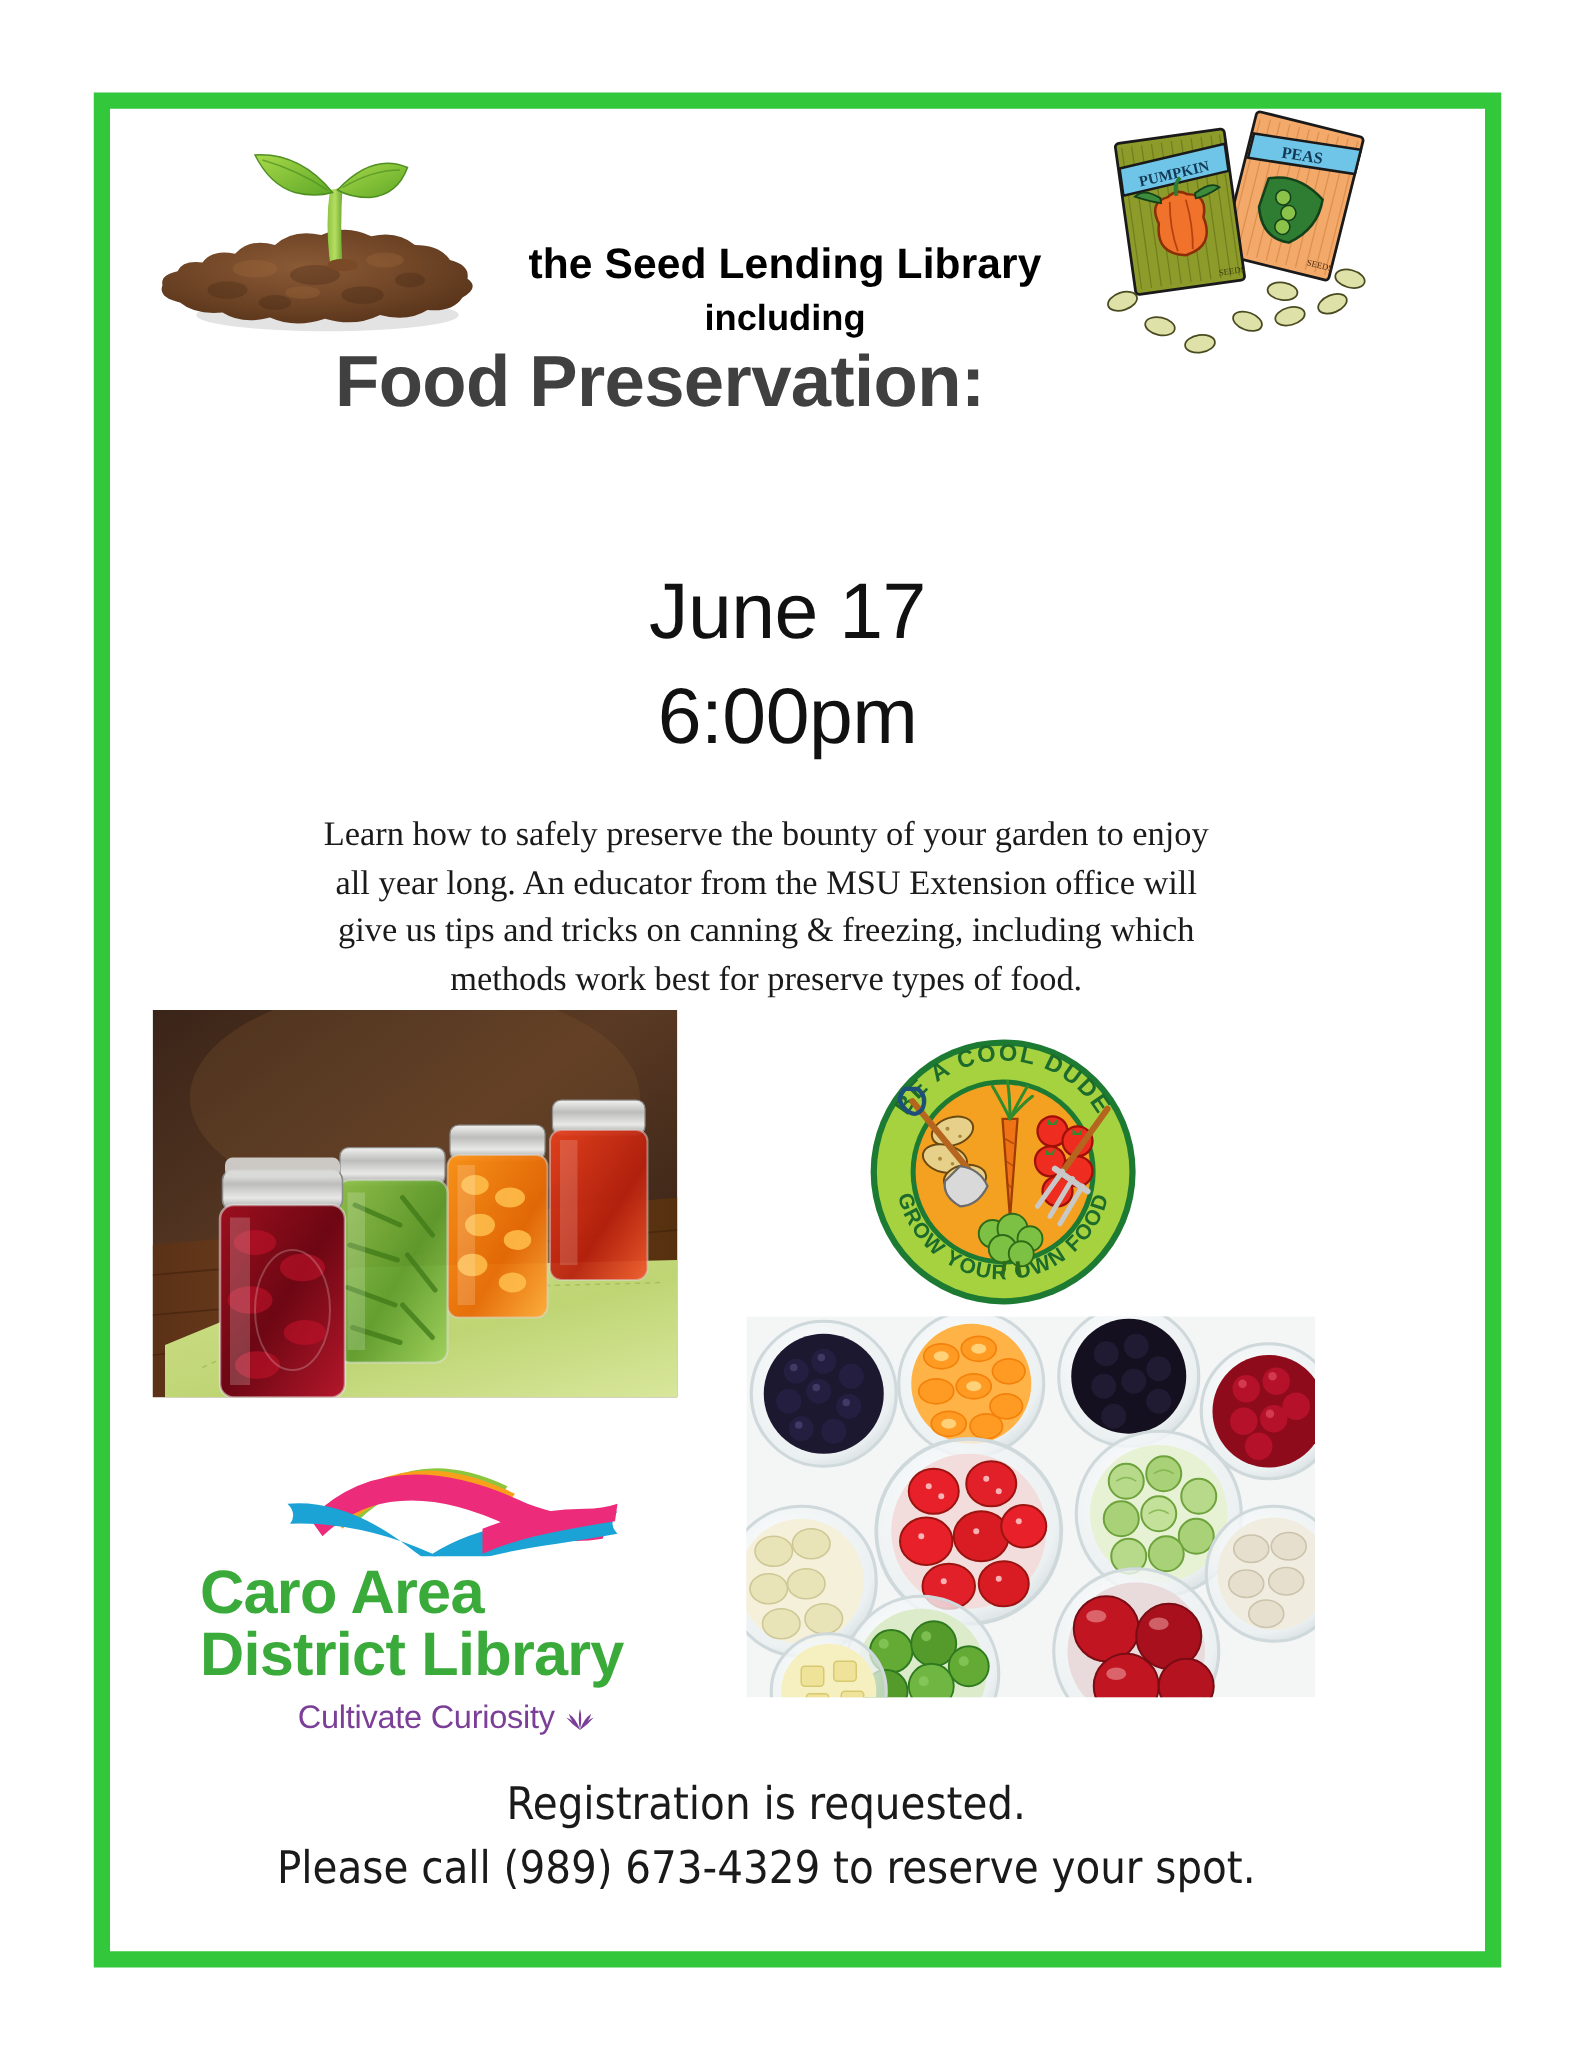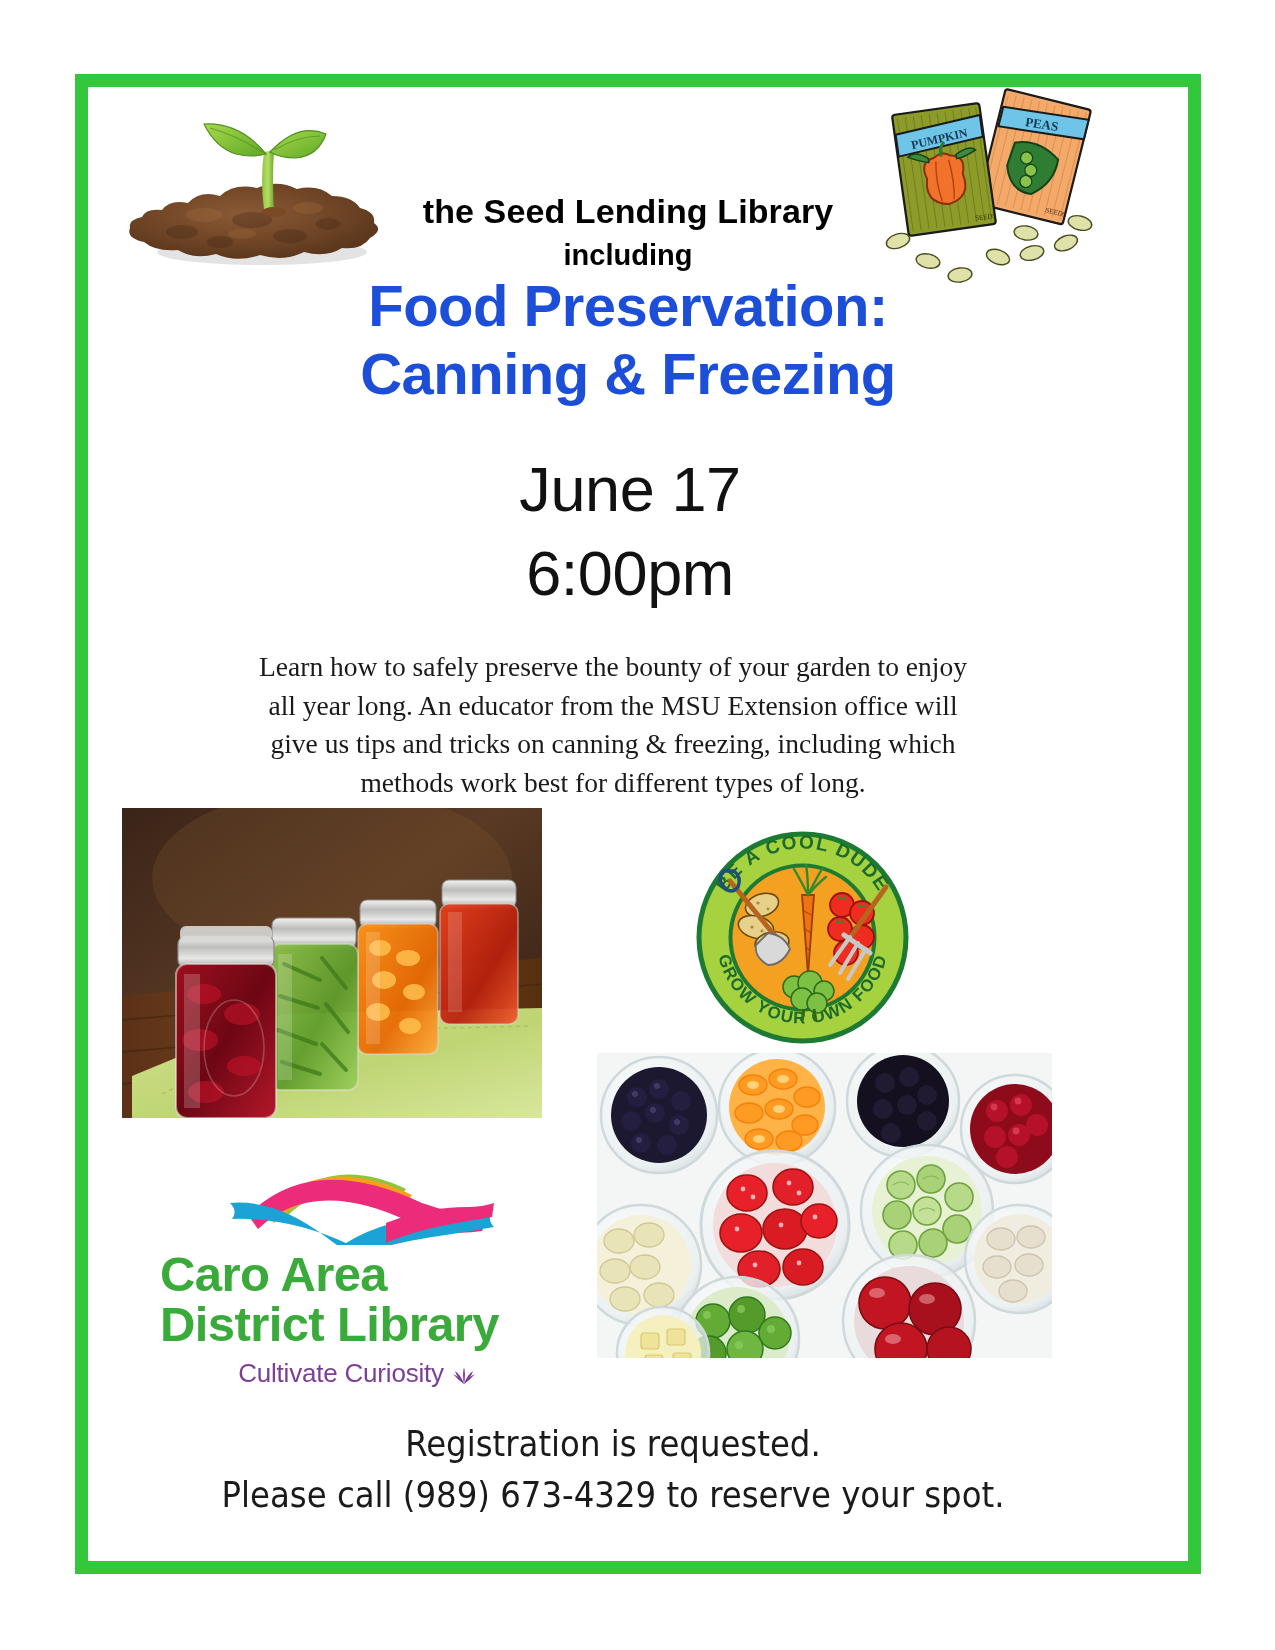--- a/index.html
+++ b/index.html
@@ -9,22 +9,22 @@
 
   
   .frame{position:absolute;left:75px;top:74px;width:1126px;height:1500px;
          border:13px solid #33c73b;box-sizing:border-box;background:transparent;}
 
   
   .hdr-text{position:absolute;left:318px;top:190px;width:620px;text-align:center;}
   .hdr-line1{font-size:34px;font-weight:bold;color:#000;letter-spacing:.1px;line-height:1.28;}
   .hdr-line2{font-size:29px;font-weight:bold;color:#000;line-height:1.45;}
 
-  .title{position:absolute;left:268px;top:272px;width:720px;text-align:center;
-         color:#1d4ed8;font-weight:bold;font-size:58px;line-height:1.18;letter-spacing:-0.5px;}
+  .title{position:absolute;left:268px;top:272px;width:720px;text-align:left;
+         color:#404040;font-weight:bold;font-size:58px;line-height:1.18;letter-spacing:-0.5px;}
   .title .l2{display:block;}
 
   .when{position:absolute;left:300px;top:448px;width:660px;text-align:center;
         color:#111;font-size:63px;line-height:1.33;font-weight:normal;letter-spacing:-0.4px;}
   .when span{display:block;}
 
   .blurb{position:absolute;left:168px;top:648px;width:890px;text-align:center;color:#1a1a1a;
          font-size:27.5px;line-height:1.40;font-stretch:condensed;
          font-family:Liberation Serif, serif;}
   .blurb span{display:block;}
@@ -191,33 +191,32 @@
     </svg>
   </div>
 
   <div class="hdr-text">
     <div class="hdr-line1">the Seed Lending Library</div>
     <div class="hdr-line2">including</div>
   </div>
 
   <div class="title">
     <span class="l1">Food Preservation:</span>
-    <span class="l2">Canning &amp; Freezing</span>
   </div>
 
   <div class="when">
     <span>June 17</span>
     <span>6:00pm</span>
   </div>
 
   <div class="blurb">
     <span>Learn how to safely preserve the bounty of your garden to enjoy</span>
     <span>all year long. An educator from the MSU Extension office will</span>
     <span>give us tips and tricks on canning &amp; freezing, including which</span>
-    <span>methods work best for different types of long.</span>
+    <span>methods work best for preserve types of food.</span>
   </div>
 
   <div class="jars">
     <svg viewBox="0 0 420 310" width="420" height="310">
       <defs>
         <linearGradient id="bgWall" x1="0" y1="0" x2="1" y2="1">
           <stop offset="0%" stop-color="#3a2418"></stop>
             <stop offset="45%" stop-color="#5a3a24"></stop>
           <stop offset="100%" stop-color="#2c1a10"></stop>
         </linearGradient>

